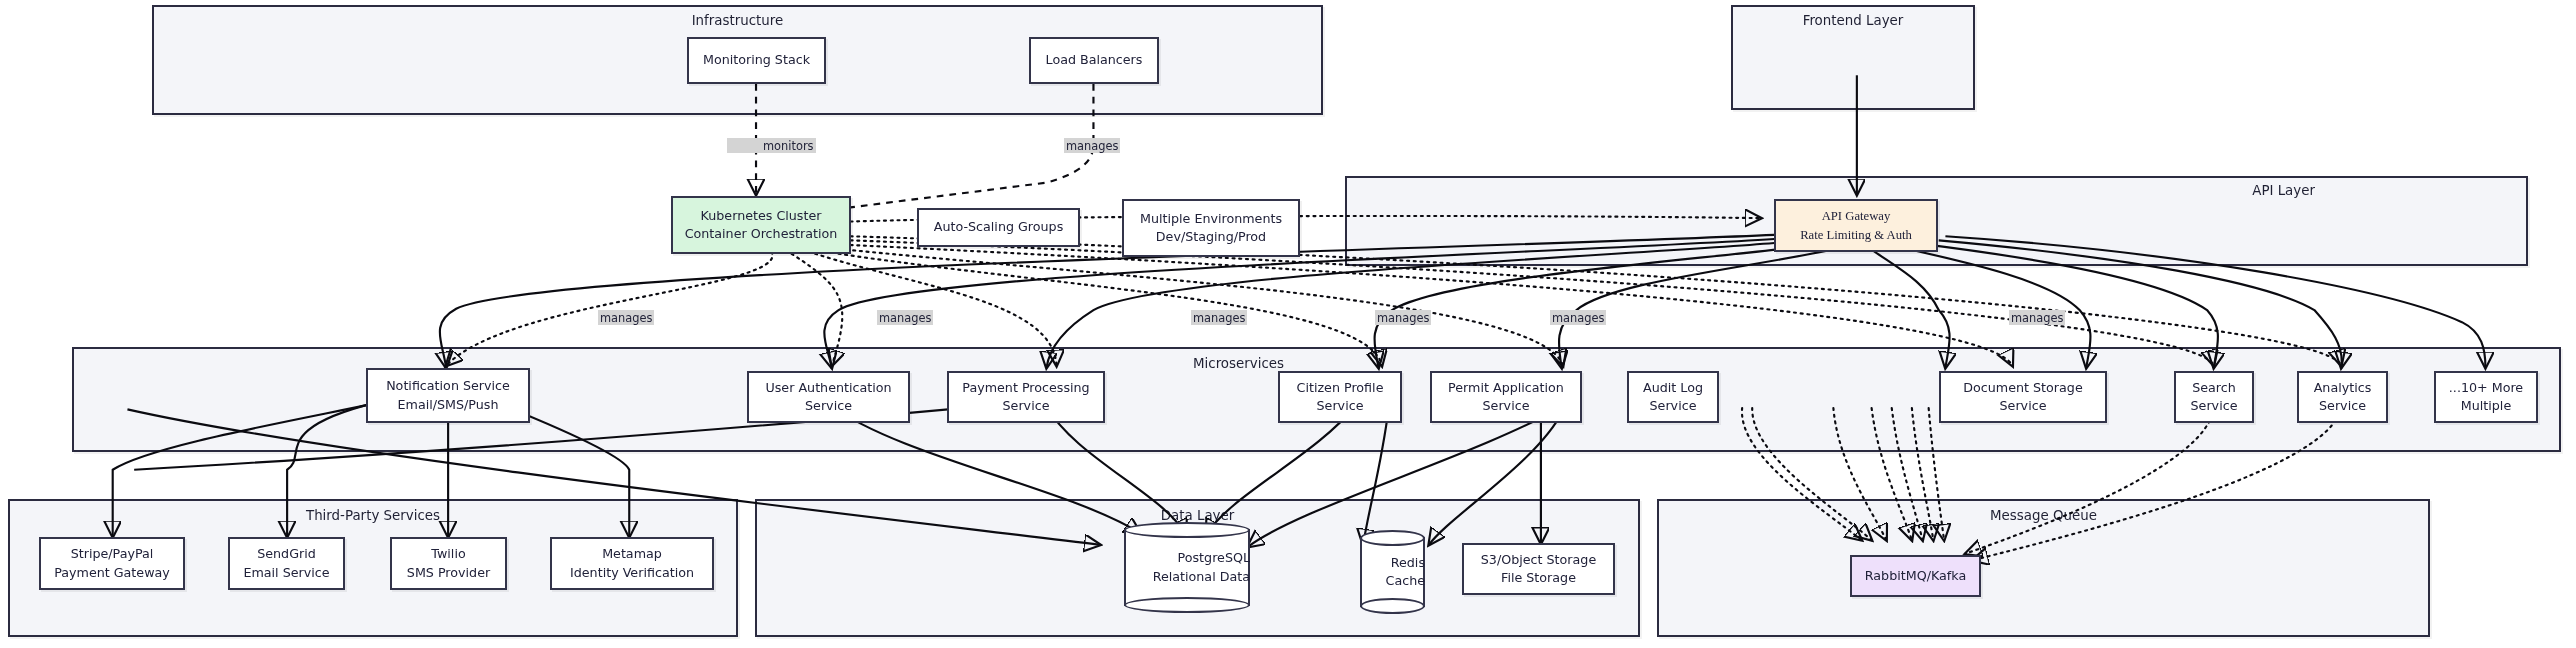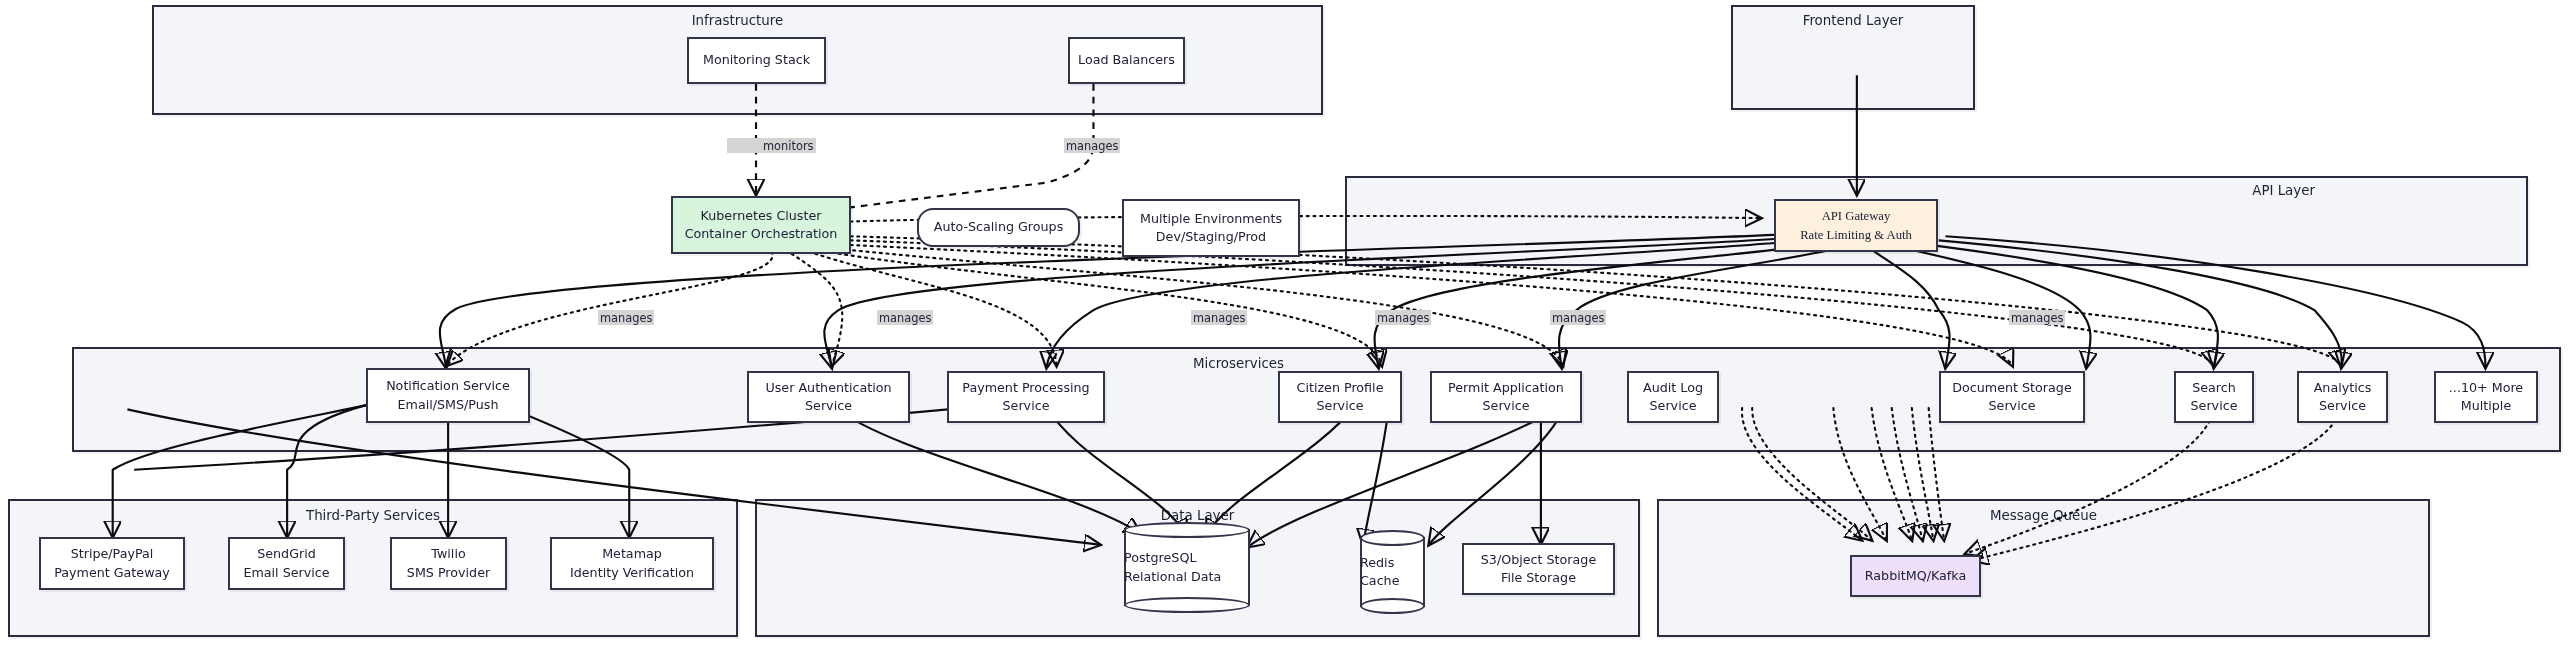--- a/index.html
+++ b/index.html
@@ -56,21 +56,21 @@
   .node.cream  { background: #fdf0dd; }
   .node.purple { background: #eee0fb; }
 
   
   .cyl {
     position: absolute;
     box-sizing: border-box;
     z-index: 5;
     display: flex;
     flex-direction: column;
-    align-items: flex-start;
+    align-items: flex-end;
     justify-content: center;
     text-align: center;
     color: #21223a;
     font-size: 12.7px;
     line-height: 1.45;
   }
   .cyl .body {
     position: absolute;
     left: 0; right: 0;
     top: 7.4px; bottom: 7.4px;
@@ -214,30 +214,30 @@
   </div>
 
   <div class="cluster" style="left:1657px; top:499px; width:773px; height:138px;">
     <div class="cluster-title" style="top:6.7px;">Message Queue</div>
   </div>
 
   <div class="node" style="left:687px; top:37px; width:139px; height:47px;">
     <span class="ln">Monitoring Stack</span>
   </div>
 
-  <div class="node" style="left:1068px; top:37px; width:117px; height:47px;">
+  <div class="node" style="left:1029px; top:37px; width:130px; height:47px;">
     <span class="ln">Load Balancers</span>
   </div>
 
   <div class="node green" style="left:671px; top:196px; width:180px; height:58px;">
     <span class="ln">Kubernetes Cluster</span>
     <span class="ln">Container Orchestration</span>
   </div>
 
-  <div class="node" style="left:917px; top:208px; width:163px; height:39px;border-radius:16px;">
+  <div class="node" style="left:917px; top:208px; width:163px; height:39px;">
     <span class="ln">Auto-Scaling Groups</span>
   </div>
 
   <div class="node" style="left:1122px; top:199px; width:178px; height:58px;">
     <span class="ln">Multiple Environments</span>
     <span class="ln">Dev/Staging/Prod</span>
   </div>
 
 
   <div class="node cream" style="left:1774px; top:199px; width:164px; height:53px;font-family:Liberation Serif, serif;">
@@ -268,21 +268,21 @@
   <div class="node" style="left:1430px; top:371px; width:152px; height:52px;">
     <span class="ln">Permit Application</span>
     <span class="ln">Service</span>
   </div>
 
   <div class="node" style="left:1627px; top:371px; width:92px; height:52px;">
     <span class="ln">Audit Log</span>
     <span class="ln">Service</span>
   </div>
 
-  <div class="node" style="left:1939px; top:371px; width:146px; height:52px;">
+  <div class="node" style="left:1939px; top:371px; width:168px; height:52px;">
     <span class="ln">Document Storage</span>
     <span class="ln">Service</span>
   </div>
 
   <div class="node" style="left:2174px; top:371px; width:80px; height:52px;">
     <span class="ln">Search</span>
     <span class="ln">Service</span>
   </div>
 
   <div class="node" style="left:2297px; top:371px; width:91px; height:52px;">

